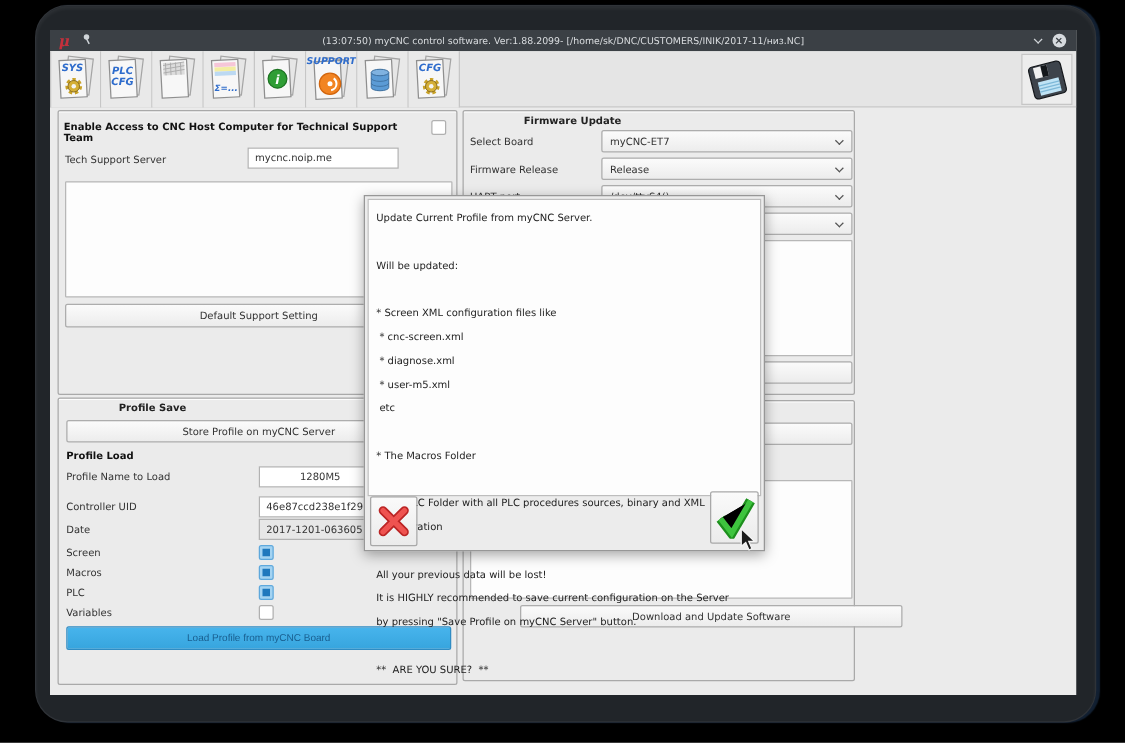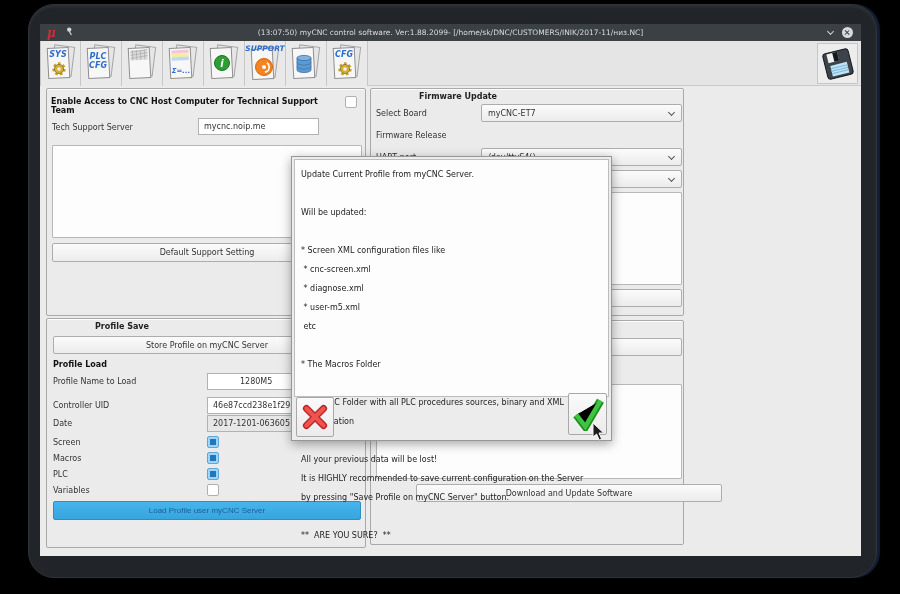--- a/index.html
+++ b/index.html
@@ -189,31 +189,35 @@
 
     <div class="lbl" style="left:6px; top:119px;">Screen</div>
     <div class="chk checked" style="left:160px; top:117px;"></div>
     <div class="lbl" style="left:6px; top:135px;">Macros</div>
     <div class="chk checked" style="left:160px; top:133px;"></div>
     <div class="lbl" style="left:6px; top:151px;">PLC</div>
     <div class="chk checked" style="left:160px; top:149px;"></div>
     <div class="lbl" style="left:6px; top:167px;">Variables</div>
     <div class="chk" style="left:160px; top:165px;"></div>
 
-    <button class="btn-blue" style="left:6px; top:182px; width:308px; height:19px;">Load Profile user myCNC Server</button>
+    <button class="btn-blue" style="left:6px; top:182px; width:308px; height:19px;">Load Profile from myCNC Board</button>
   </div>
 
   <div class="grp" style="left:330px; top:64px; width:314px; height:228px;">
     <div class="grp-title">Firmware Update</div>
     <div class="lbl" style="left:5px; top:20px;">Select Board</div>
     <div class="dd" style="left:110px; top:15px; width:201px;">
         <span>myCNC-ET7</span>
         <span class="chev"></span>
       </div>
     <div class="lbl" style="left:5px; top:42px;">Firmware Release</div>
+    <div class="dd" style="left:110px; top:37px; width:201px;">
+        <span>Release</span>
+        <span class="chev"></span>
+      </div>
     <div class="lbl" style="left:5px; top:64px;">UART port</div>
     <div class="dd" style="left:110px; top:59px; width:201px;">
         <span>/dev/ttyS4()</span>
         <span class="chev"></span>
       </div>
     <div class="lbl" style="left:5px; top:86px;"></div>
     <div class="dd" style="left:110px; top:81px; width:201px;">
         <span></span>
         <span class="chev"></span>
       </div>

